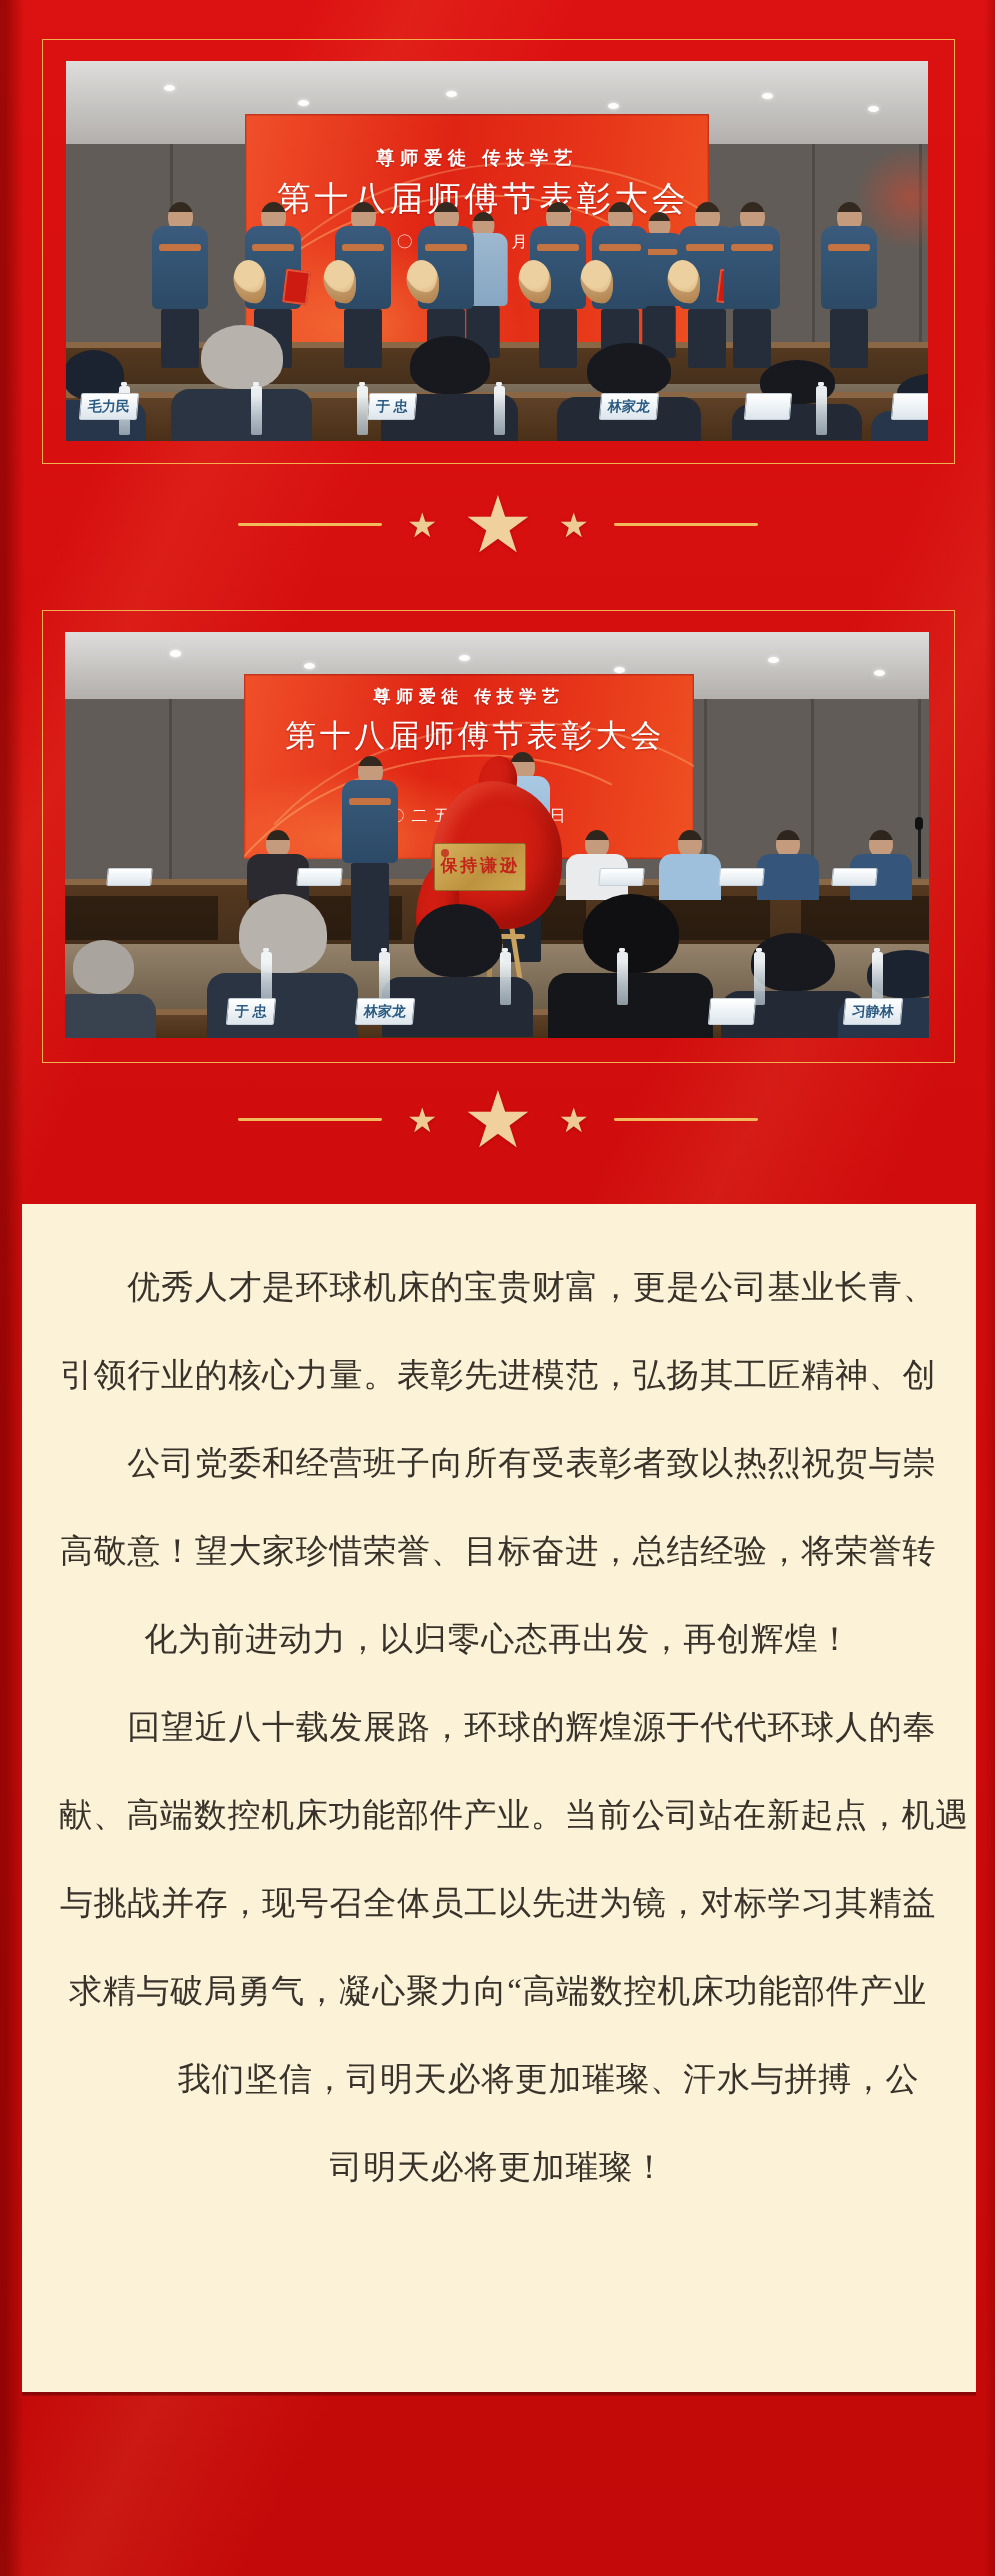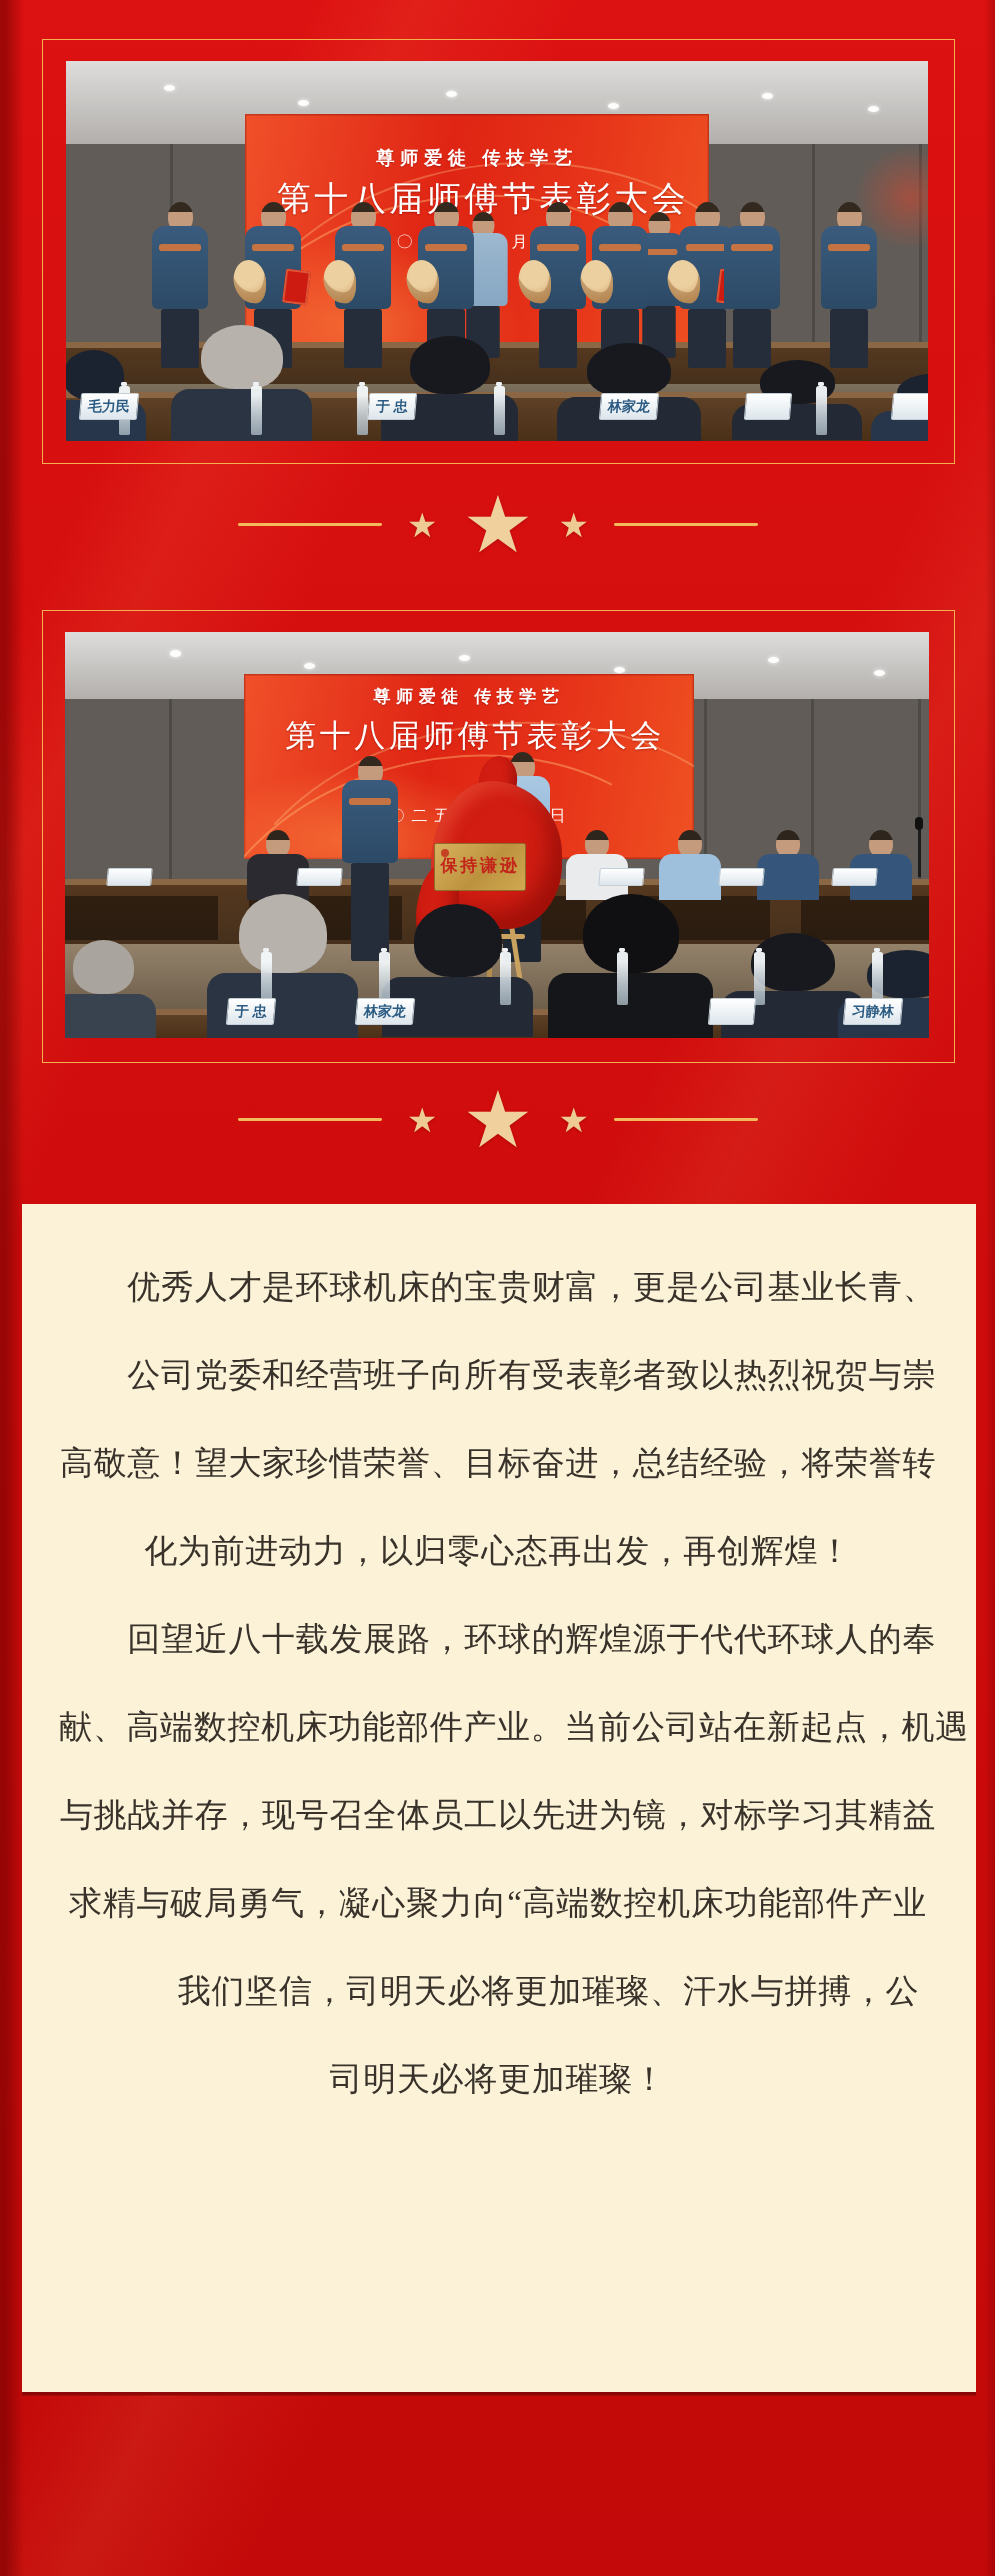--- a/index.html
+++ b/index.html
@@ -399,20 +399,21 @@
     <span class="star star-sm"></span>
     <span class="star star-lg"></span>
     <span class="star star-sm"></span>
     <div class="dline"></div>
   </div>
 
   <div class="card">
     <div class="article-text">
         <div>
           <div class="tline">　　优秀人才是环球机床的宝贵财富，更是公司基业长青、</div>
+          <div class="tline">引领行业的核心力量。表彰先进模范，弘扬其工匠精神、创</div>
         </div>
         <div>
           <div class="tline">　　公司党委和经营班子向所有受表彰者致以热烈祝贺与崇</div>
           <div class="tline">高敬意！望大家珍惜荣誉、目标奋进，总结经验，将荣誉转</div>
           <div class="tline">化为前进动力，以归零心态再出发，再创辉煌！</div>
         </div>
         <div>
           <div class="tline">　　回望近八十载发展路，环球的辉煌源于代代环球人的奉</div>
           <div class="tline">献、高端数控机床功能部件产业。当前公司站在新起点，机遇</div>
           <div class="tline">与挑战并存，现号召全体员工以先进为镜，对标学习其精益</div>

